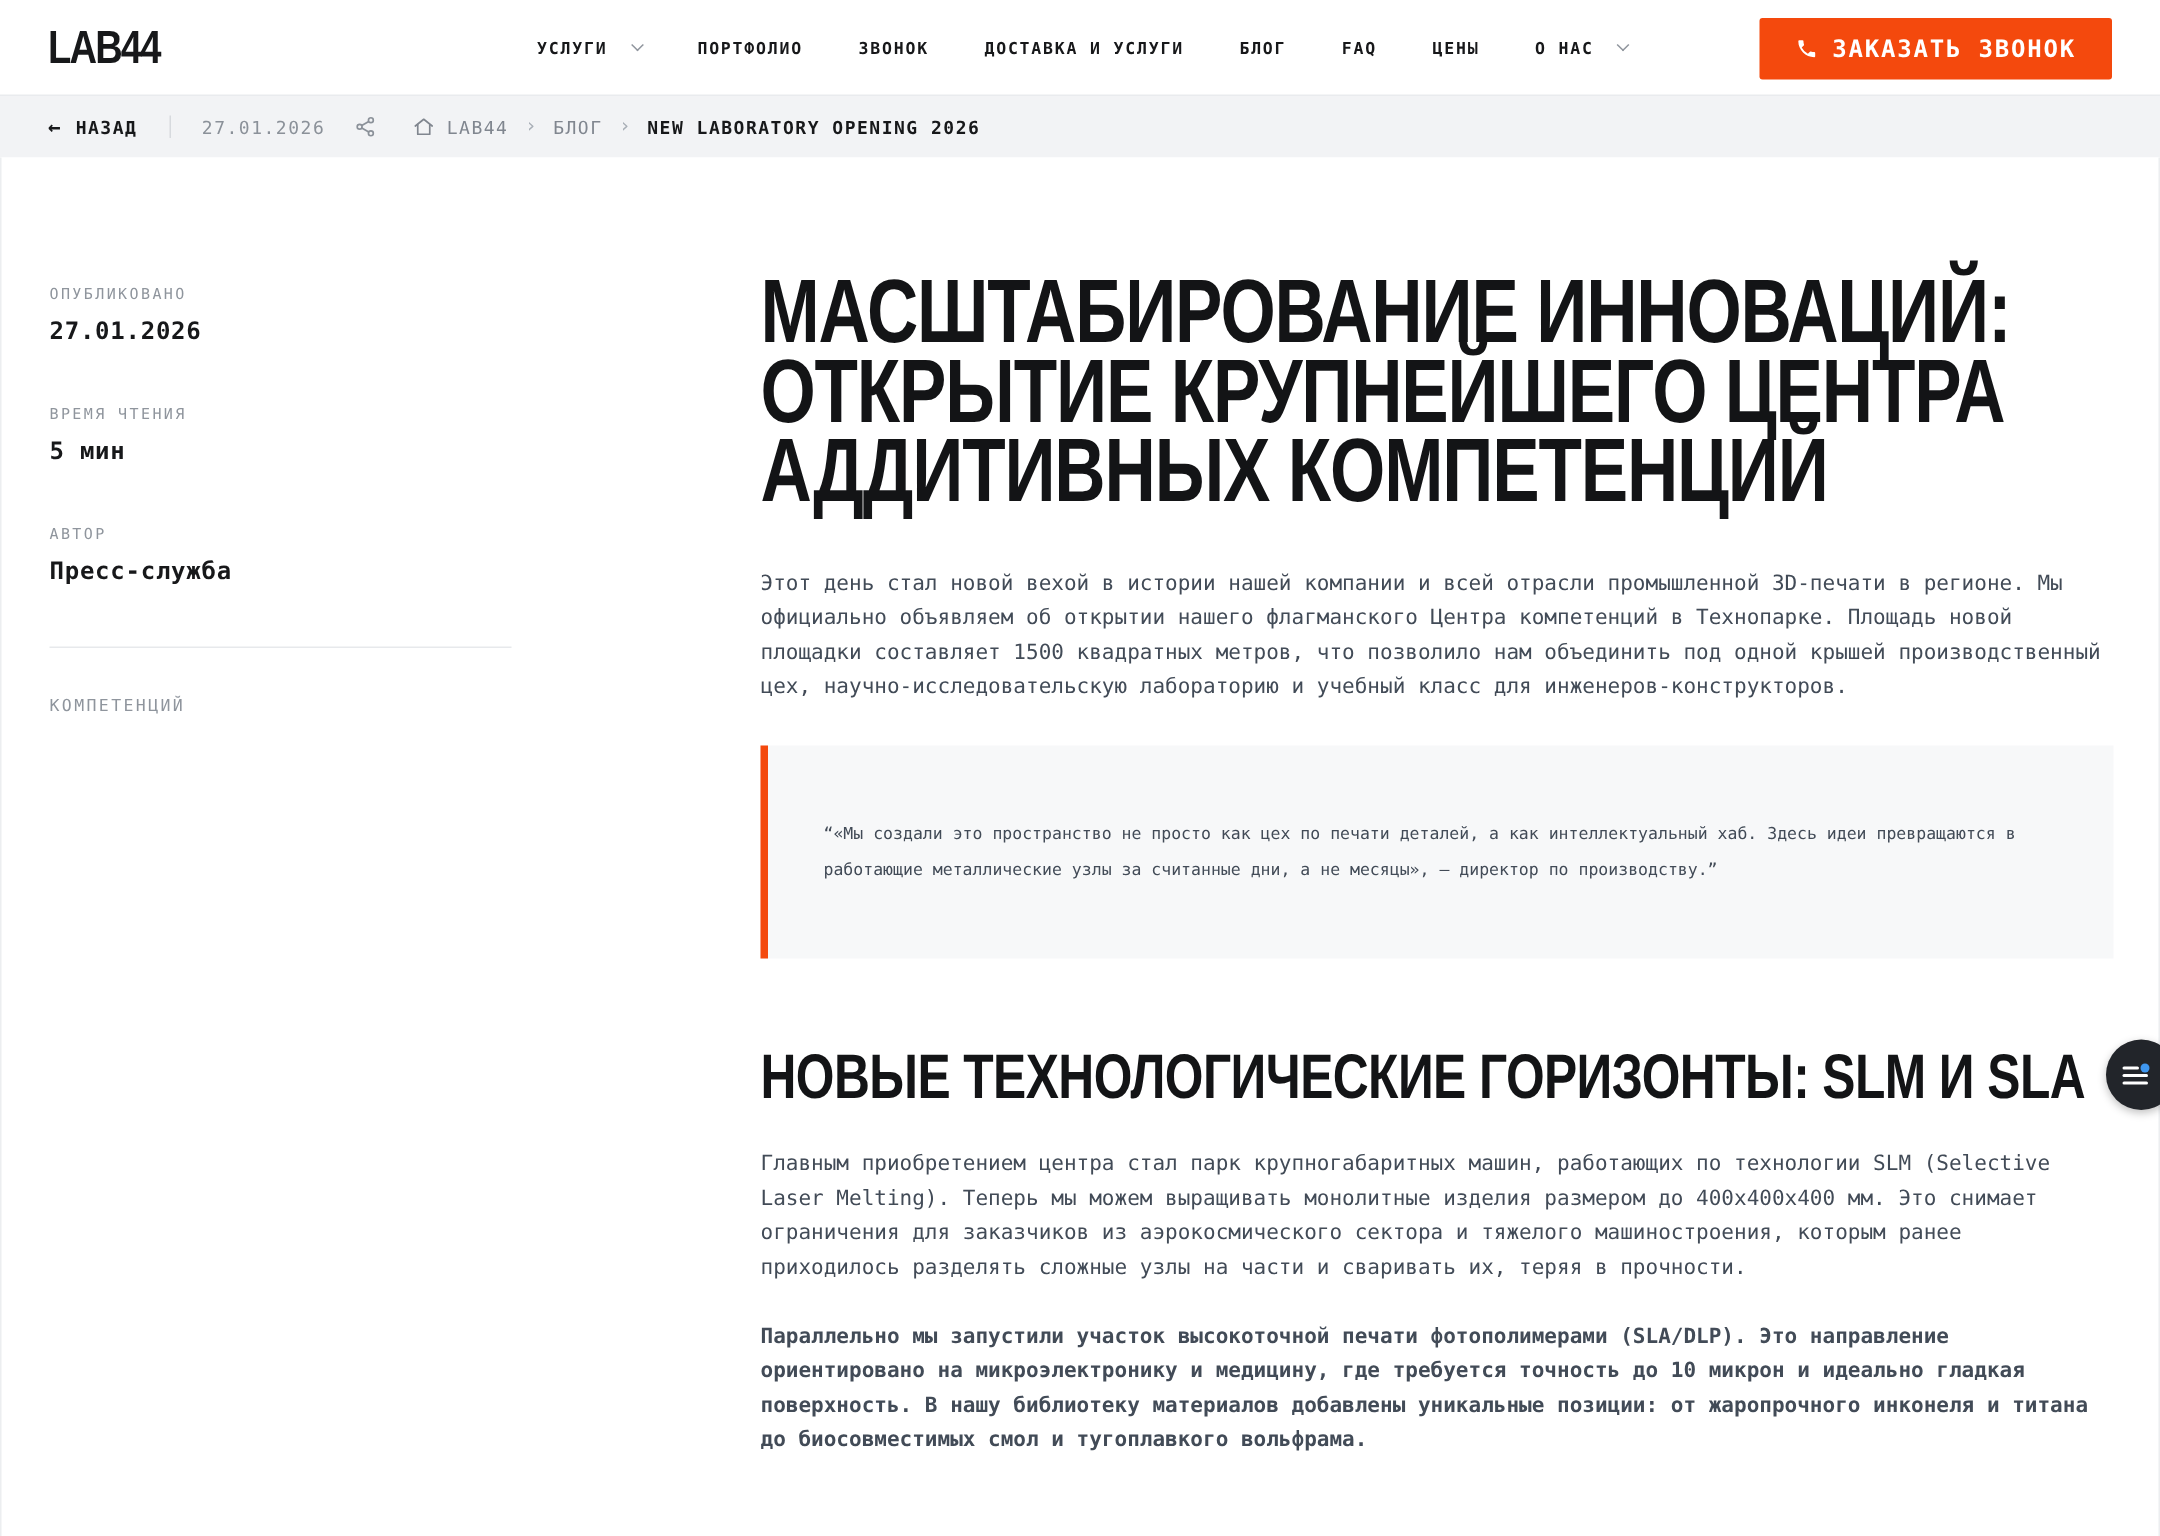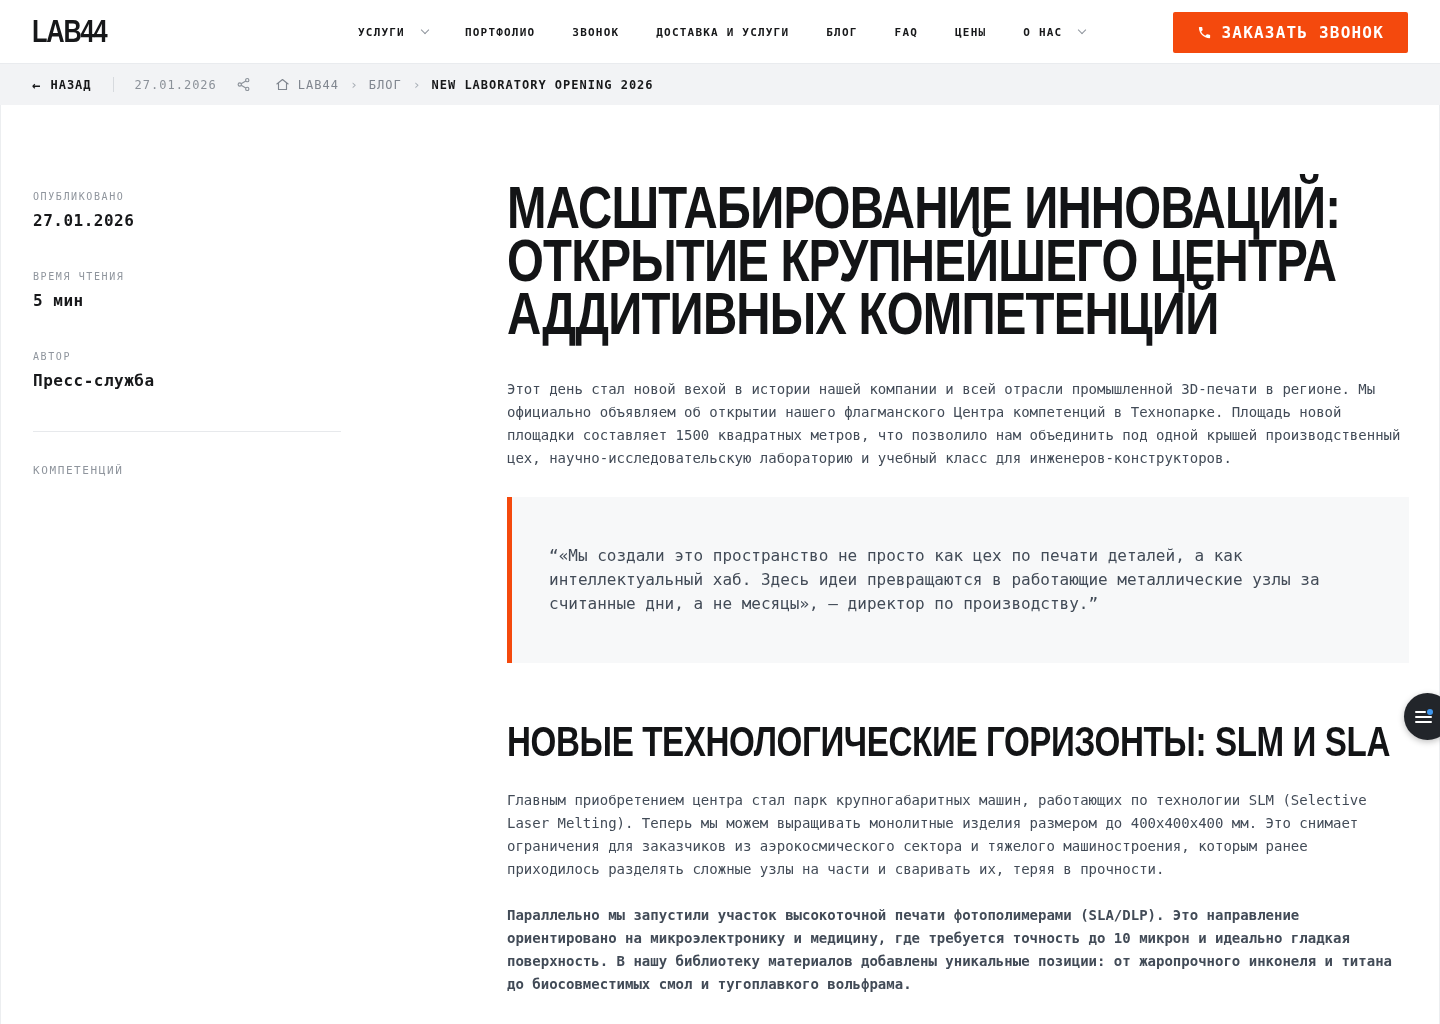--- a/index.html
+++ b/index.html
@@ -83,21 +83,21 @@
   }
   .article-intro, .article-para {
     font-size:14px; line-height:23px; color:#424b57; width:900px; margin:0;
   }
   .article-intro { margin-top:38px; }
   .quote-block {
     margin-top:27px; background:#f7f8f9;
     border-left:5px solid var(--accent,#F4490D);
     padding:47px 40px 47px 37px; width:902px;
   }
-  .quote-text { margin:0; font-size:16px; line-height:24px; color:#424b57; }
+  .quote-text { margin:0; font-size:11px; line-height:24px; color:#424b57; }
   .section-heading {
     margin:56px 0 0; font-family:"Liberation Sans", sans-serif; font-weight:700;
     font-size:42px; line-height:46px; letter-spacing:-0.5px; color:#131416;
     width:1180px; transform:scaleX(0.79); transform-origin:left top; white-space:nowrap;
   }
   .para-2 { margin-top:24px; }
   .para-3 { margin-top:23px;font-weight:bold; }
 
   
   .toc-fab {

